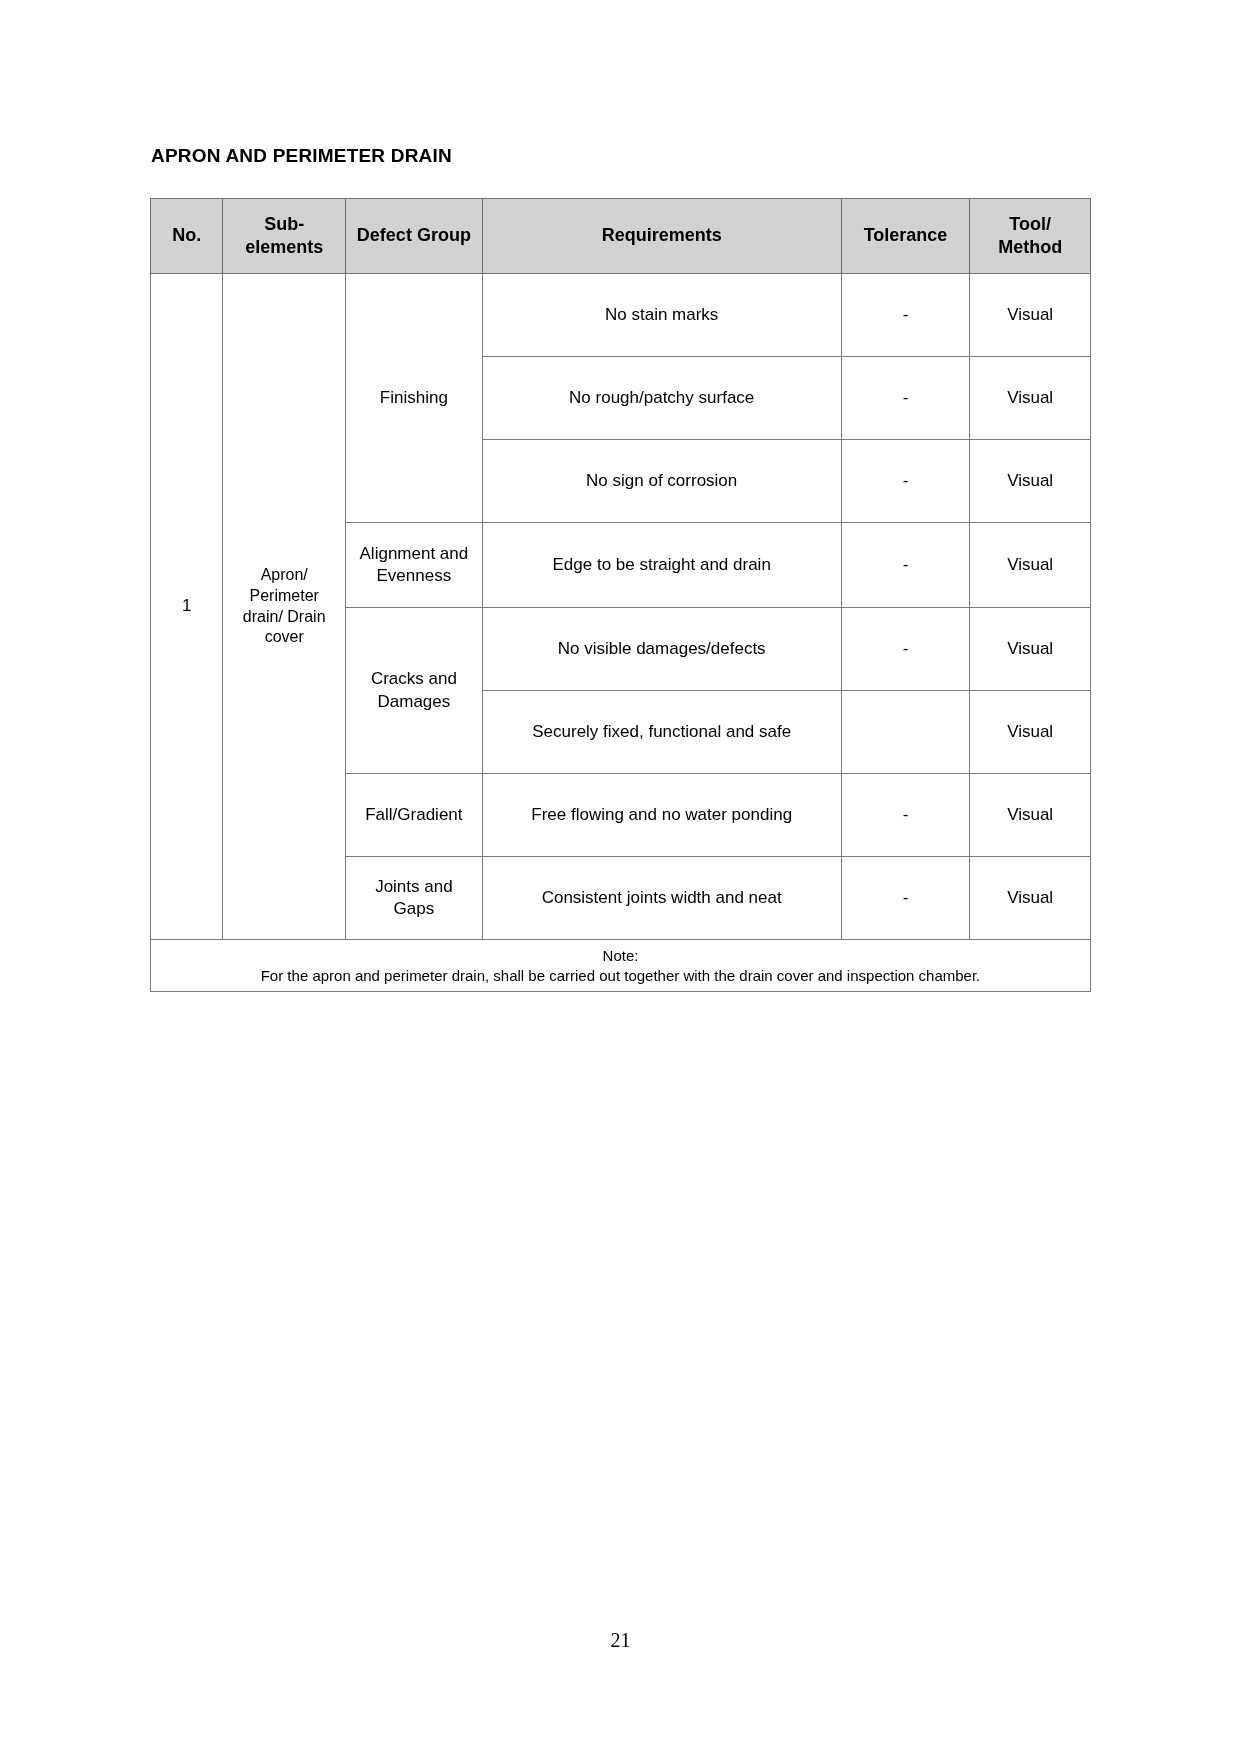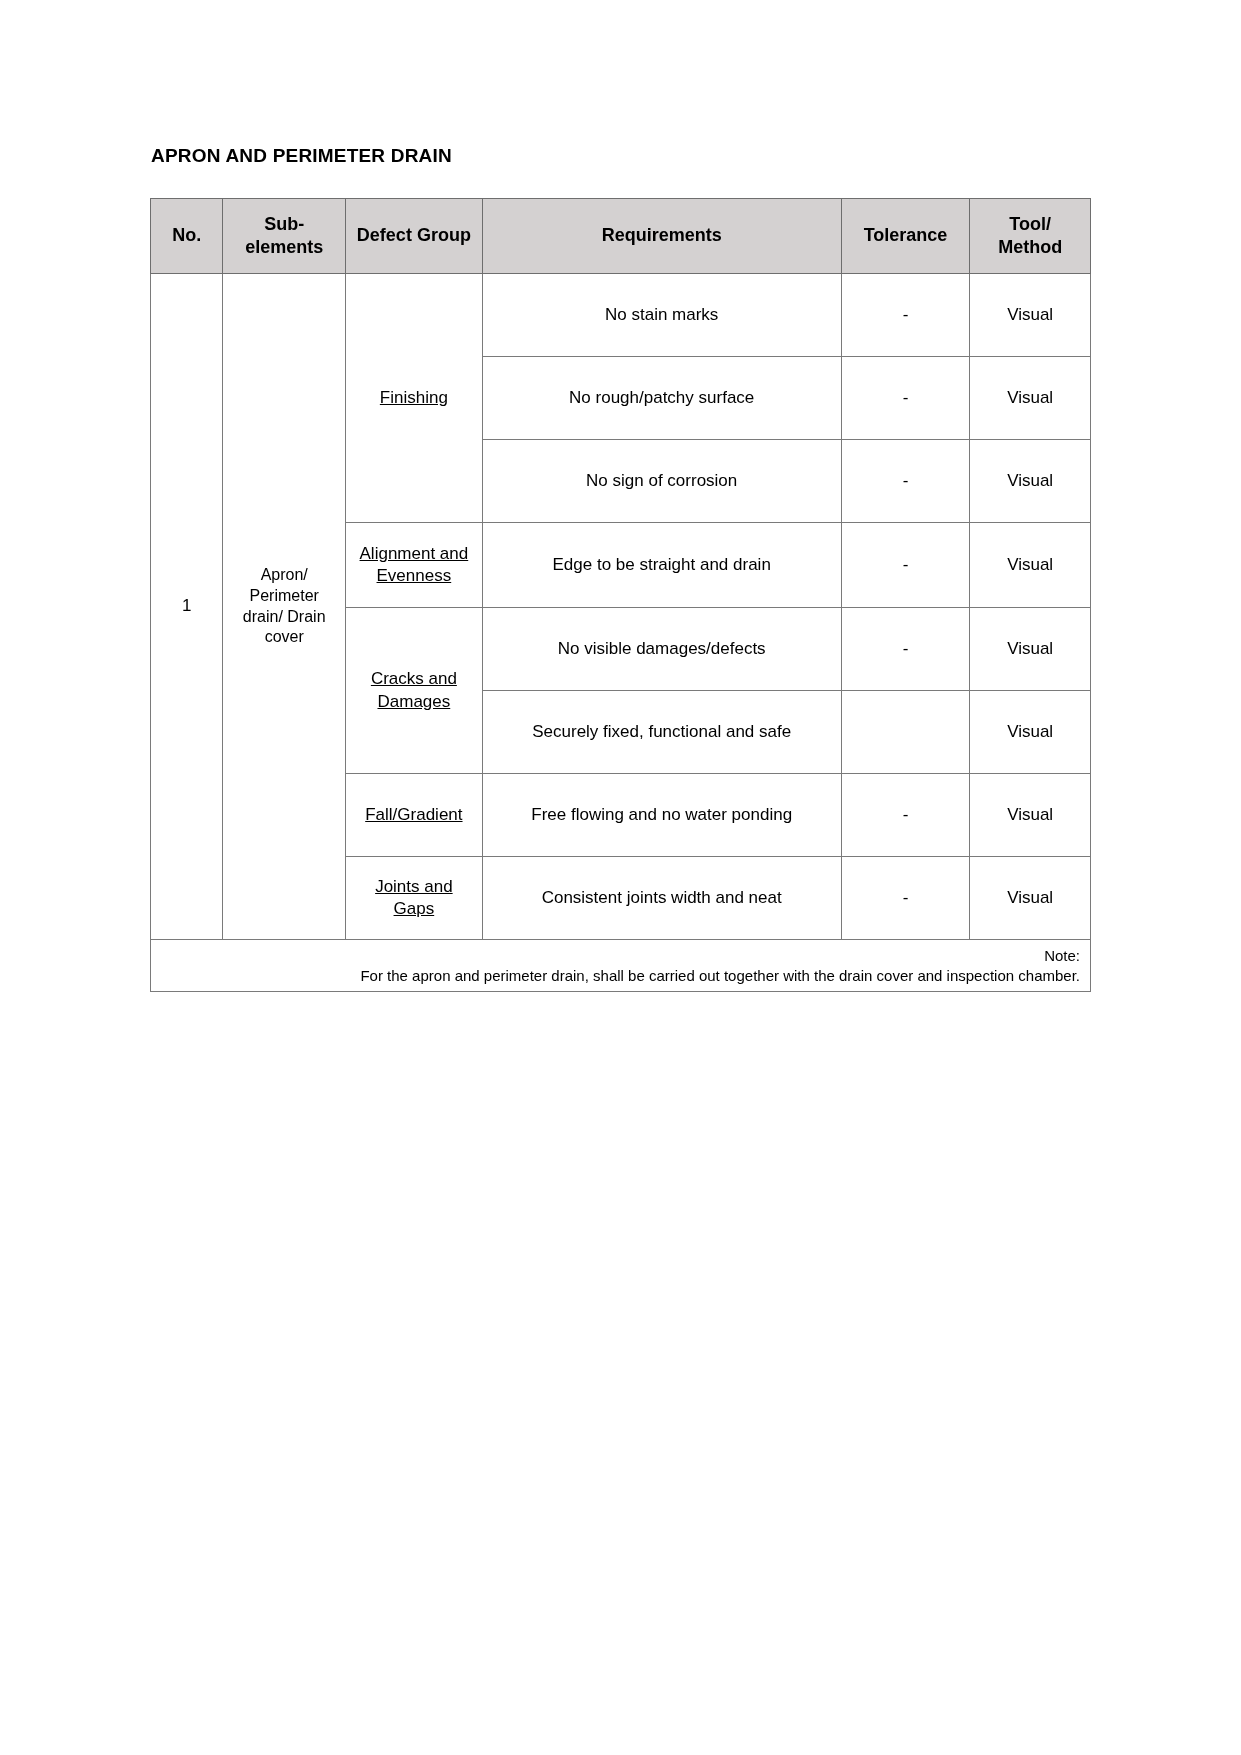--- a/index.html
+++ b/index.html
@@ -68,24 +68,23 @@
     padding-left: 14px;
   }
   td.c-no {
     font-size: 17px;
   }
   td.c-sub {
     font-size: 16px;
   }
   td.c-group {
     font-size: 17px;
-    text-decoration: underline;
   }
   td.note {
-    text-align: right;
+    text-align: center;
     font-size: 15px;
     padding: 11px 12px 14px 12px;
     line-height: 1.45;
   }
   .note-line {
     display: block;
   }
   .row-h-tall > td { height: 72px; }
   .row-h-mid > td  { height: 70px; }
   .page-number {
@@ -185,14 +184,15 @@
       <tr>
         <td class="note" colspan="6">
           <span class="note-line">Note:</span>
           <span class="note-line">For the apron and perimeter drain, shall be carried out together with the drain cover and inspection chamber.</span>
         </td>
       </tr>
 
     </tbody>
   </table>
 
+  <div class="page-number">21</div>
 
 </div>
 
 </body></html>

